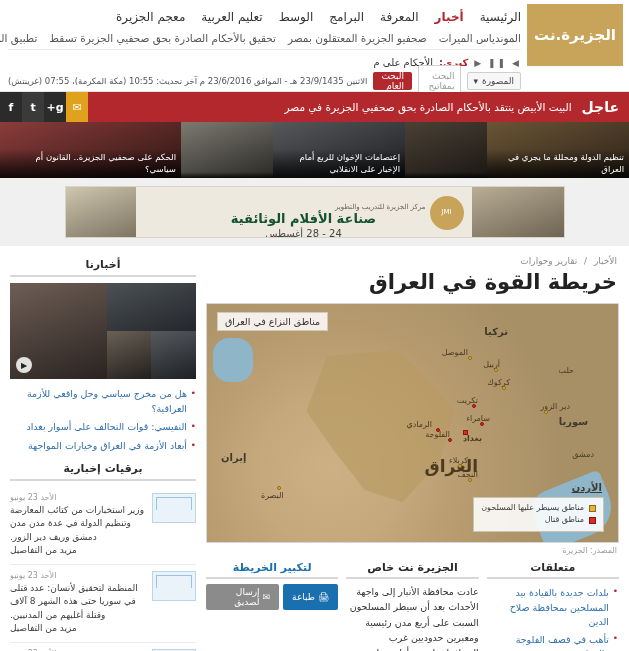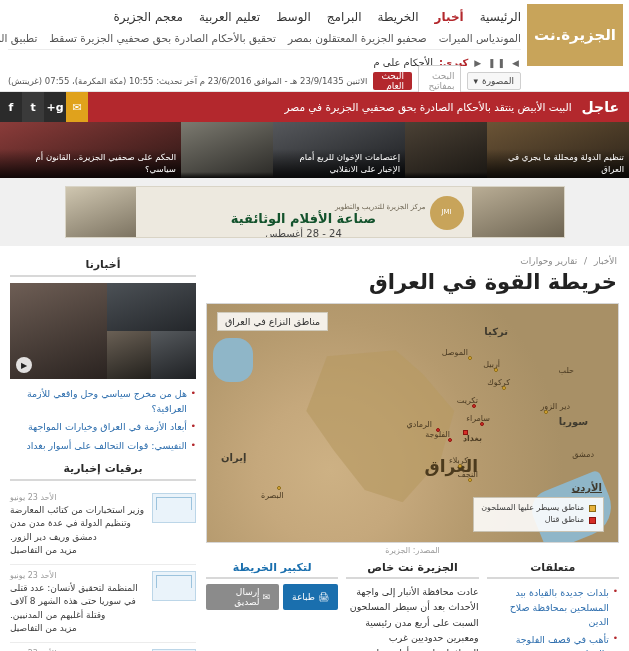--- a/index.html
+++ b/index.html
@@ -176,21 +176,21 @@
     font-size: 9.5px; padding: 3px 7px; border: 1px solid #cfcabb;
   }
   .maplegend {
     position: absolute; bottom: 10px; right: 14px;
     background: rgba(255,255,255,.88); border: 1px solid #c9c3b3;
     padding: 4px 7px; font-size: 8px; color: #3a3a3a; line-height: 1.6;
   }
   .maplegend .row { display: flex; flex-direction: row; align-items: center; gap: 5px; }
   .maplegend .swatch { width: 7px; height: 7px; background: #e8b33c; border: 1px solid #8a6a14; }
   .maplegend .swatch.red { background: #d62d26; border-color: #8d1410; }
-  .mapcredit { font-size: 8px; color: #9a9a9a; text-align: center; margin: 3px 2px 0 2px; }
+  .mapcredit { font-size: 8px; color: #9a9a9a; text-align: right; margin: 3px 2px 0 2px; }
 
   
   .lower { display: flex; flex-direction: row; gap: 8px; margin-top: 6px; }
   .lcol { flex: 1 1 0; }
   .ltitle {
     text-align: center; font-size: 11px; font-weight: bold; color: #2b2b2b;
     border-bottom: 2px solid #d8d8d8; padding-bottom: 3px; margin-bottom: 5px;
   }
   .ltitle.blue { color: #1a6fae; }
   .llist { list-style: none; margin: 0; padding: 0; }
@@ -251,21 +251,21 @@
 </style>
 </head>
 <body>
 
 <div class="topbar">
   <div class="logo">الجزيرة.نت</div>
 
   <div class="mainnav">
     <span class="item">الرئيسية</span>
     <span class="item active">أخبار</span>
-    <span class="item">الخريطة</span>
+    <span class="item">المعرفة</span>
     <span class="item">البرامج</span>
     <span class="item">الوسط</span>
     <span class="item">تعليم العربية</span>
     <span class="item">معجم الجزيرة</span>
   </div>
 
   <div class="subnav">
     <span class="item">الموندياس الميرات</span>
     <span class="item">صحفيو الجزيرة المعتقلون بمصر</span>
     <span class="item">تحقيق بالأحكام الصادرة بحق صحفيي الجزيرة تسقط</span>
@@ -438,22 +438,22 @@
     <div class="videobox">
       <div class="vq a"></div>
       <div class="vq b"></div>
       <div class="vq c"></div>
       <div class="vq d"></div>
       <div class="playbtn">▶</div>
     </div>
 
     <ul class="asidelinks">
       <li>هل من مخرج سياسي وحل واقعي للأزمة العراقية؟</li>
+      <li>النفيسي: قوات التحالف على أسوار بغداد</li>
       <li>أبعاد الأزمة في العراق وخيارات المواجهة</li>
-      <li>النفيسي: قوات التحالف على أسوار بغداد</li>
     </ul>
 
     <div class="asideTitle">برقيات إخبارية</div>
 
     <div class="newsitem">
       <div class="envelope"></div>
       <div class="newsbody">
         <div class="newsdate">الأحد 23 يونيو</div>
         <div class="newstext">وزير استخبارات من كتائب المعارضة وتنظيم الدولة في عدة مدن مدن دمشق وريف دير الزور.</div>
         <div class="newstext more">مزيد من التفاصيل</div>

